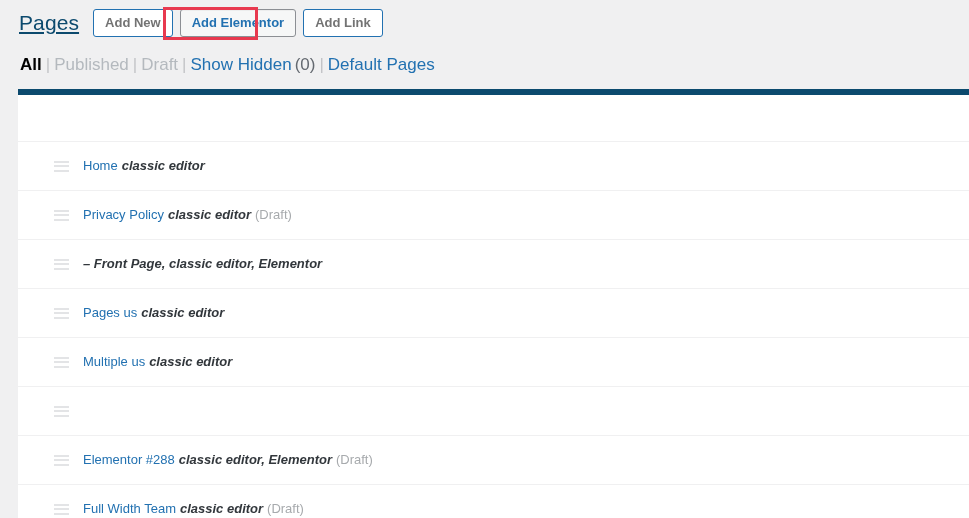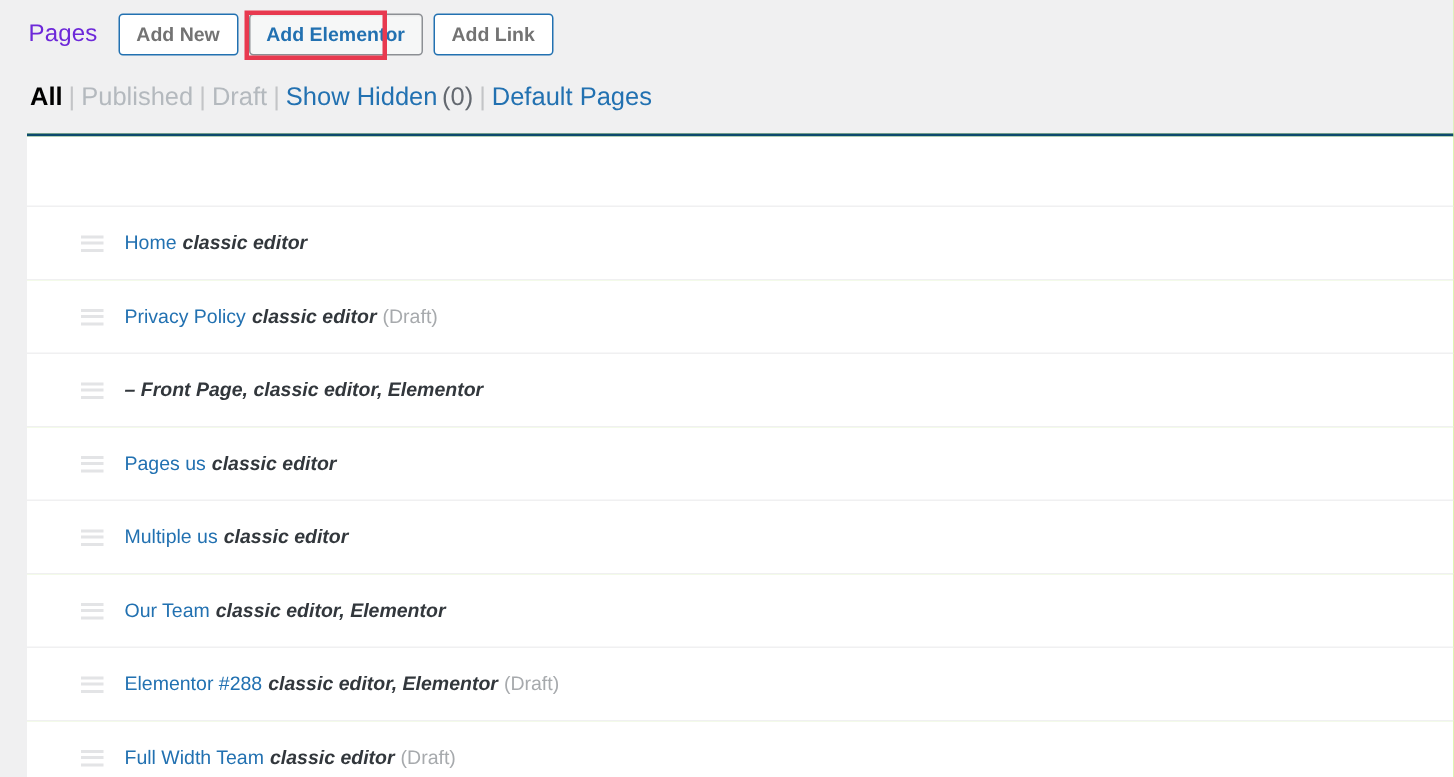--- a/index.html
+++ b/index.html
@@ -28,28 +28,29 @@
 
   #title-row {
     display: flex;
     align-items: center;
     padding: 10px 0 0 19px;
     height: 36px;
     box-sizing: border-box;
   }
 
   #page-title {
-    font-size: 16px;
-    font-weight: 400;
-    color: #6d28d9;
+    font-size: 21px;
+    font-weight: 400;
+    color: #0c4a6e;
     line-height: 1.3;
     margin: 0 14px 0 0;
     padding: 0;
     letter-spacing: 0.1px;
     white-space: nowrap;
+    text-decoration: underline;
   }
 
   .page-title-action {
     display: inline-block;
     background: #fff;
     border: 1px solid #2271b1;
     border-radius: 3px;
     color: #737373;
     font-size: 13px;
     font-weight: 600;
@@ -115,22 +116,22 @@
     padding-left: 3px;
   }
 
   
   #list-panel {
     position: absolute;
     left: 18px;
     top: 89px;
     right: 0;
     bottom: 0;
-    background: #bef264;
-    border-top: 2px solid #0c4a6e;
+    background: #5eead4;
+    border-top: 6px solid #0c4a6e;
     box-sizing: border-box;
   }
 
   #list-header-row {
     height: 47px;
     border-bottom: 1px solid #f0f0f1;
     box-sizing: border-box;
     background: #fff;
   }
 
@@ -259,21 +260,20 @@
           <span></span>
         </span>
         <span class="row-text"><a class="row-link">Multiple us</a><span class="row-meta">classic editor</span></span>
       </div>
       <div class="menu-row">
         <span class="drag-handle">
           <span></span>
           <span></span>
           <span></span>
         </span>
-        <span class="row-text"><a class="row-link">Our Team</a><span class="row-meta">classic editor, Elementor</span></span>
       </div>
       <div class="menu-row">
         <span class="drag-handle">
           <span></span>
           <span></span>
           <span></span>
         </span>
         <span class="row-text"><a class="row-link">Elementor #288</a><span class="row-meta">classic editor, Elementor</span><span class="row-status">(Draft)</span></span>
       </div>
       <div class="menu-row">

